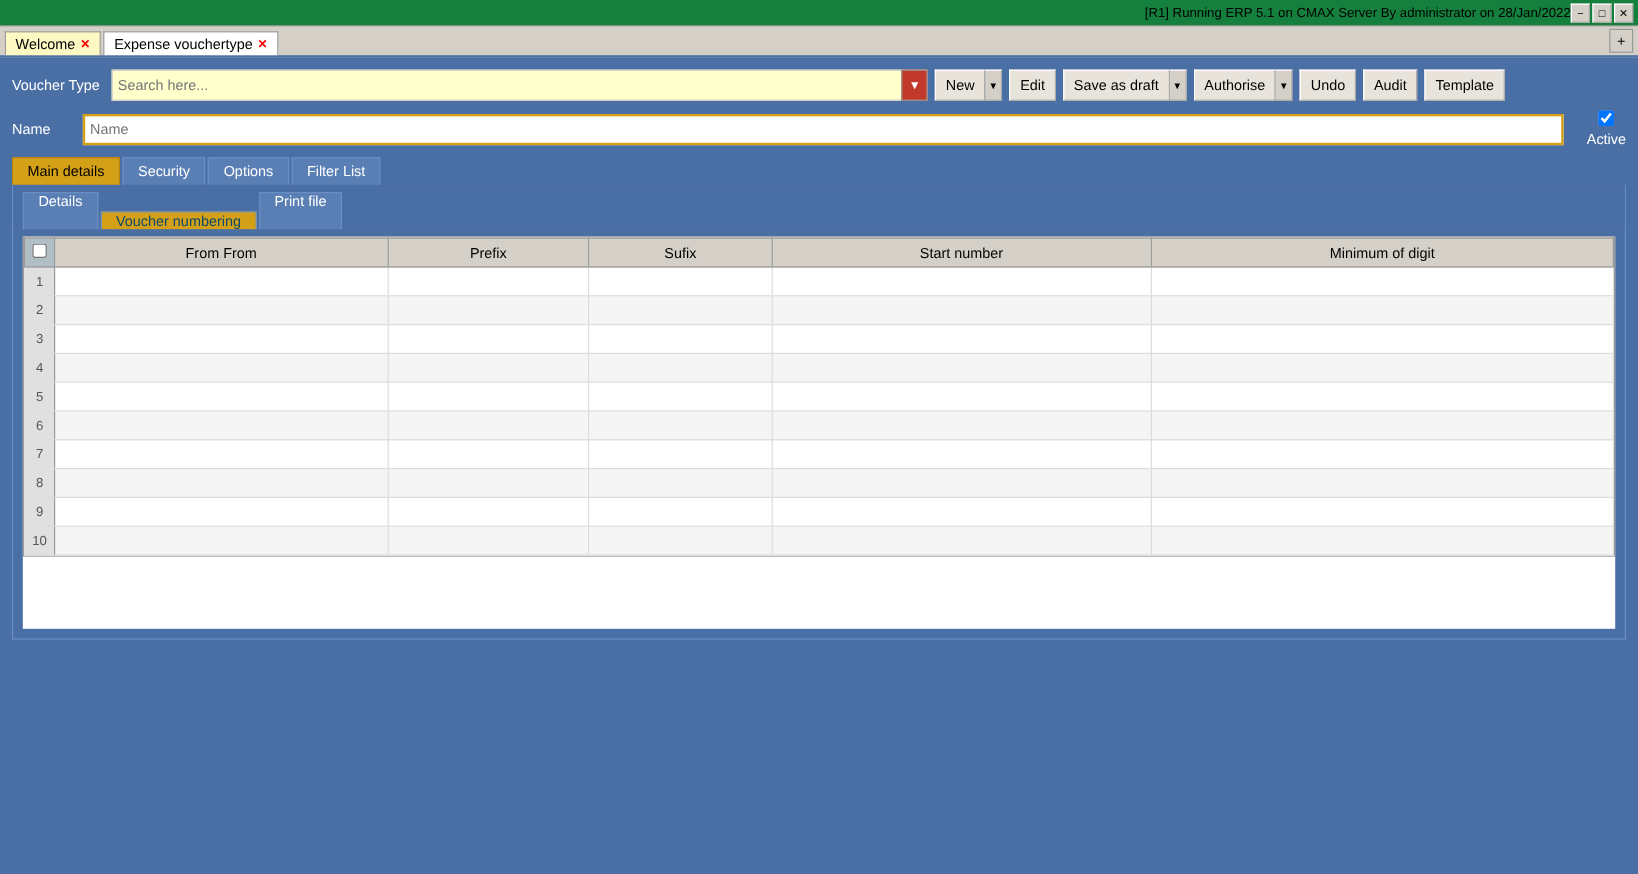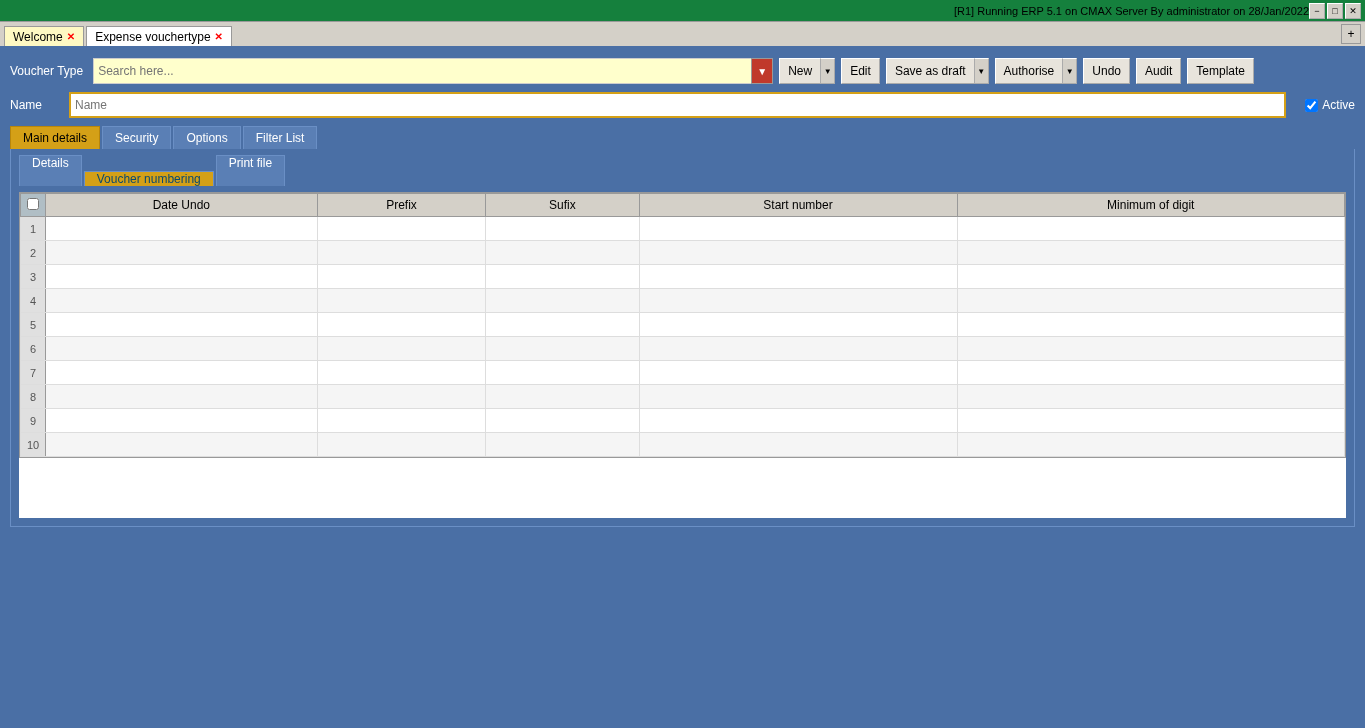--- a/index.html
+++ b/index.html
@@ -128,20 +128,21 @@
       border: 2px solid #d4a017;
       padding: 0 4px;
       font-size: 12px;
       background: #fff;
     }
     .active-checkbox-container {
       display: flex;
       align-items: center;
       gap: 4px;
       color: #fff;
+      flex-direction: column;
     }
     .active-checkbox { width: 13px; height: 13px; cursor: pointer; }
 
     
     .inner-tabs {
       display: flex;
       gap: 2px;
       margin-bottom: 0;
       text-align: right;
     }
@@ -335,21 +336,21 @@
     </div>
 
     <div class="table-container">
       <table class="data-table">
         <thead>
           <tr>
             <th class="checkbox-col">
               <input type="checkbox" style="width: 12px; height: 12px;">
             </th>
             <th>
-              <span>Date Undo</span>
+              <span>From From</span>
             </th>
             <th>
               <span>Prefix</span>
             </th>
             <th>
               <span>Sufix</span>
             </th>
             <th>
               <span>Start number</span>
             </th>

